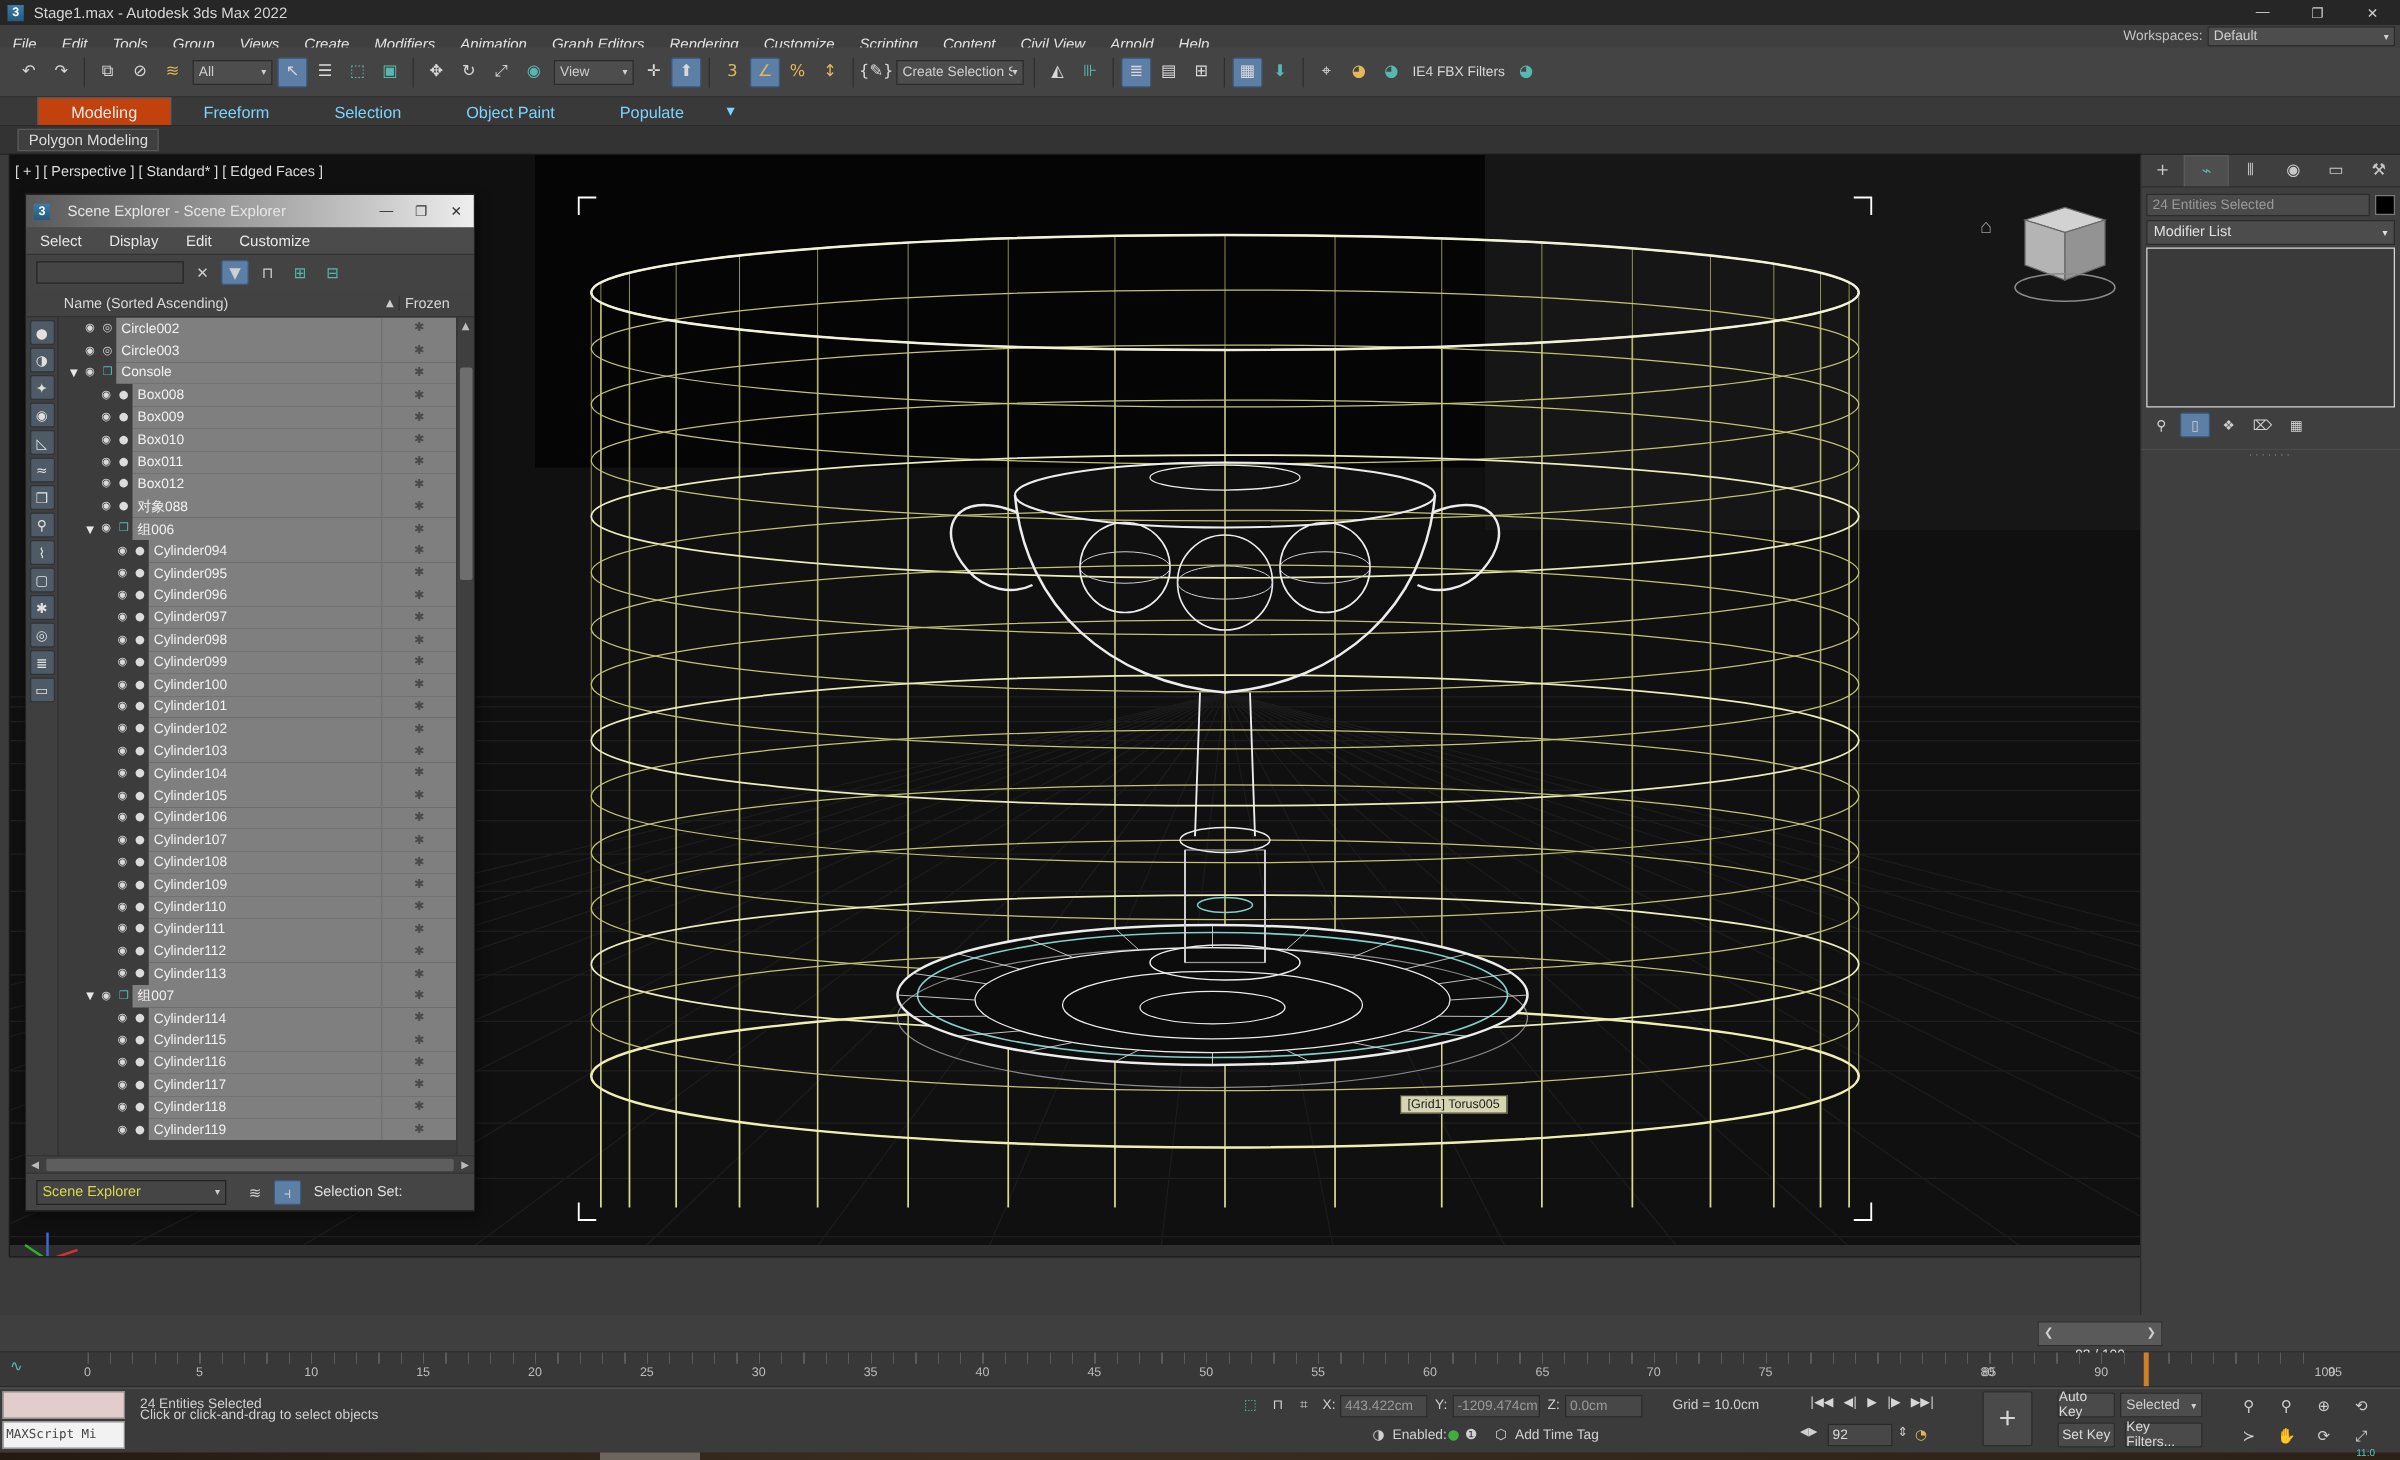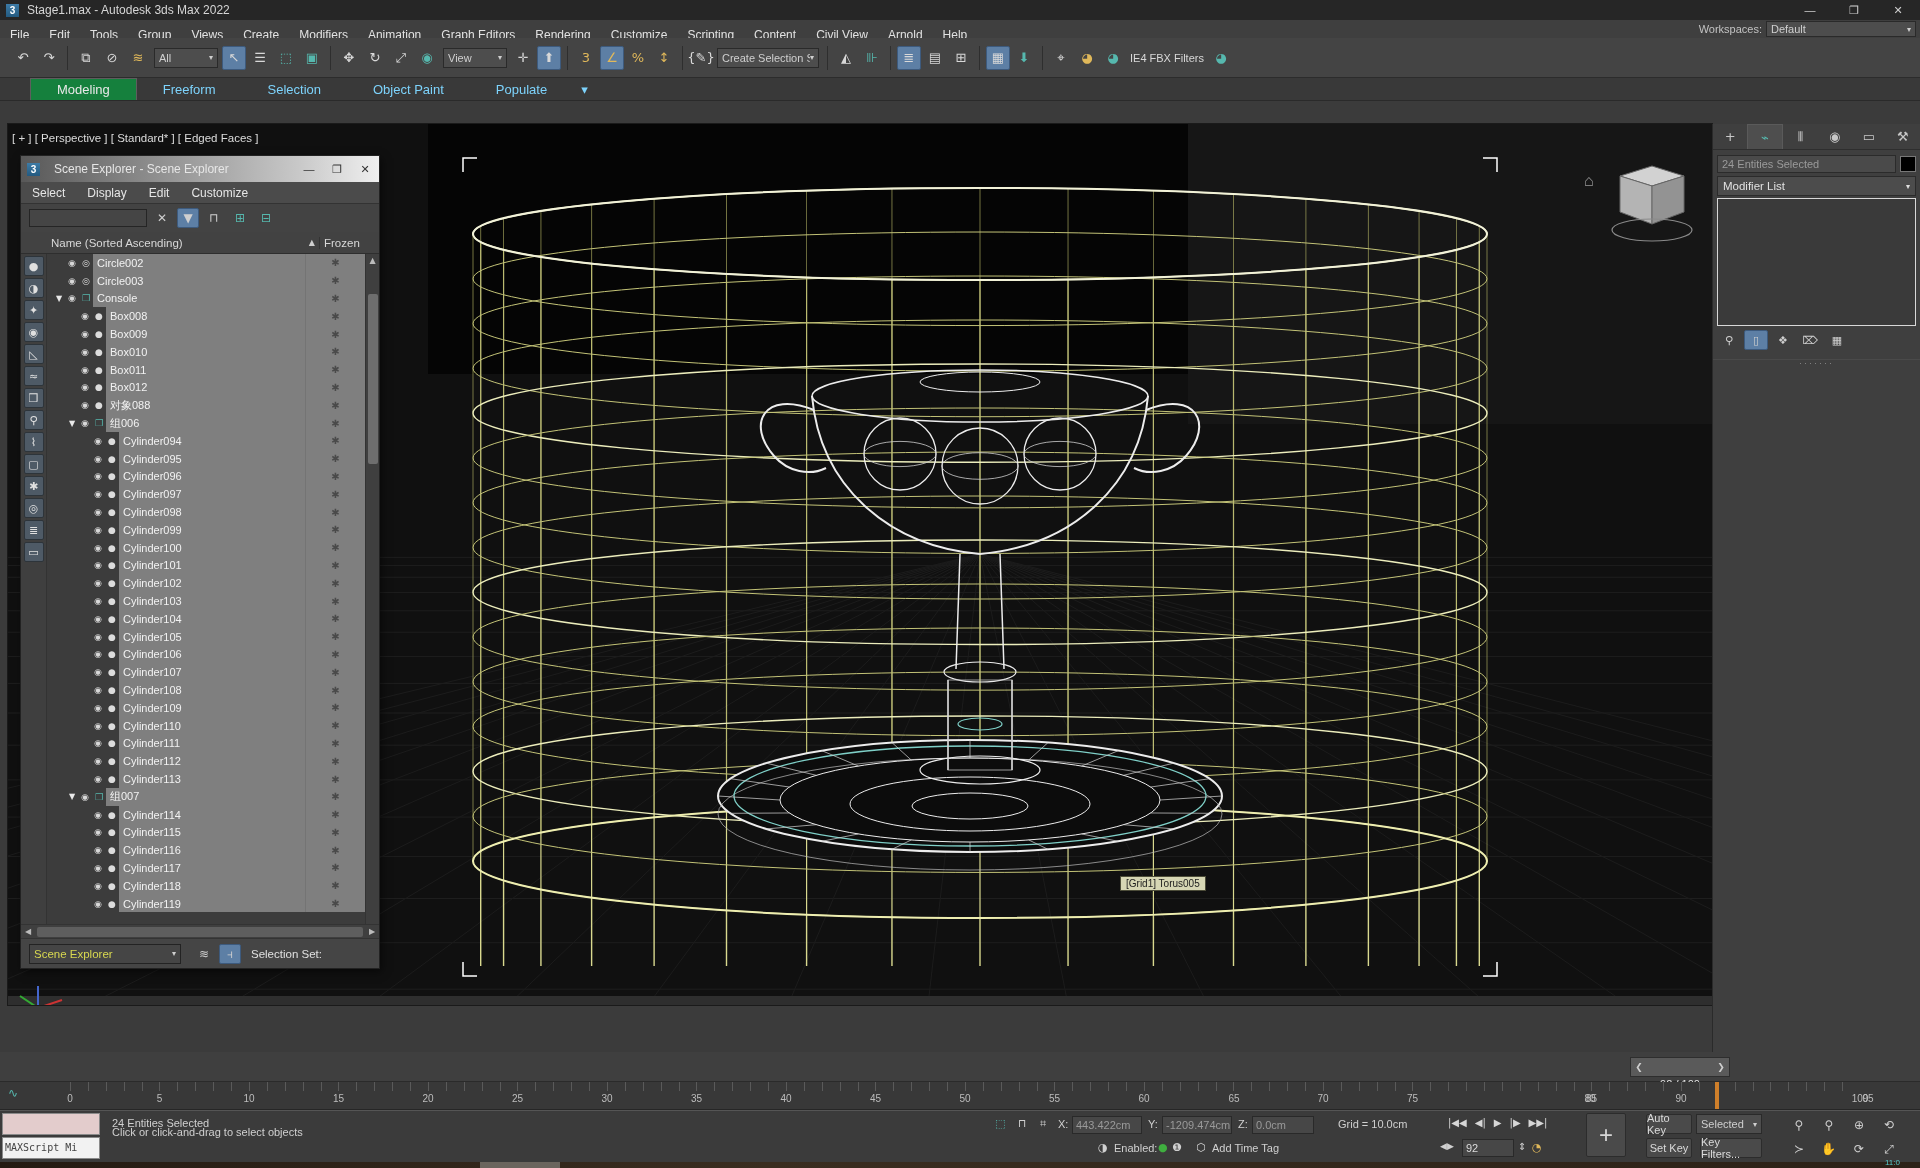--- a/index.html
+++ b/index.html
@@ -10,42 +10,42 @@
 
   
   #titlebar { position:absolute; left:0; top:0; width:1920px; height:20px; background:#262626;
               display:flex; align-items:center; color:#d6d6d6; font-size:12px; }
   #appicon { width:13px; height:13px; margin:0 8px 0 6px; background:linear-gradient(#3d7ba6,#235a80);
              color:#fff; font-size:10px; font-weight:bold; display:flex; align-items:center; justify-content:center; }
   .winbtns { position:absolute; right:0; top:0; height:20px; display:flex; }
   .winbtn { width:44px; height:20px; display:flex; align-items:center; justify-content:center;
             color:#cfcfcf; font-size:11px; }
   #menubar { position:absolute; left:0; top:20px; width:1920px; height:31px; background:#3f3f3f;
-             border-bottom:1px solid #2e2e2e; display:flex; align-items:center; }
+             border-bottom:1px solid #2e2e2e; display:flex; align-items:center;font-style:italic; }
   .menu-item { color:#e2e2e2; font-size:12px; padding:0 10px; height:18px; display:flex; align-items:center; }
   #workspaces { position:absolute; right:4px; top:20px; height:18px; display:flex; align-items:center; gap:4px; }
   #workspaces .lbl { color:#c2c2c2; font-size:11px; }
   .ddbox { background:#4d4d4d; border:1px solid #2a2a2a; color:#cfcfcf; font-size:11px;
            display:flex; align-items:center; justify-content:space-between; padding:0 4px; height:16px; }
 
   
   #toolbar { position:absolute; left:0; top:38px; width:1920px; height:40px; background:#444444;
              border-bottom:1px solid #2c2c2c; display:flex; align-items:center; padding-left:10px; }
   .tbtn { width:24px; height:24px; margin:0 1px; display:flex; align-items:center; justify-content:center;
           color:#d8d8d8; font-size:13px; border-radius:2px; }
   .tbtn.hl { background:#5d7fa5; border:1px solid #3d5a7d; }
   .tsep { width:1px; height:24px; background:#2e2e2e; margin:0 5px; }
   .tdd { height:20px; margin:0 3px; }
   .ttext { color:#d8d8d8; font-size:11px; margin:0 4px; }
 
   
   #ribbontabs { position:absolute; left:0; top:78px; width:1920px; height:23px; background:#393939;
                 border-bottom:1px solid #2a2a2a; display:flex; align-items:flex-end; padding-left:30px; }
   .rtab { font-size:13px; color:#7dd3fc; padding:3px 26px; }
-  .rtab.active { background:#15803d; color:#e8e8e8; border:1px solid #5e5e5e; border-bottom:none; }
+  .rtab.active { background:#c2410c; color:#e8e8e8; border:1px solid #5e5e5e; border-bottom:none; }
   #ribbonbar { position:absolute; left:0; top:101px; width:1920px; height:23px; background:#333333;
                border-bottom:1px solid #262626; display:flex; align-items:center; }
   #polymod { margin-left:14px; background:#3f3f3f; border:1px solid #5a5a5a; color:#dcdcdc;
              font-size:12px; padding:1px 8px; }
 
   
   #viewport { position:absolute; left:8px; top:124px; width:1704px; height:881px; background:#101010;
               outline:1px solid #1a1a1a; overflow:hidden; }
   #vplabel { position:absolute; left:4px; top:8px; color:#dcdcdc; font-size:11.5px; z-index:5; }
   #tooltip { position:absolute; left:1112px; top:752px; background:#d6d6b4; border:1px solid #4c4c38;
@@ -244,20 +244,23 @@
     </div>
 
   <div id="ribbontabs">
       <span class="rtab active">Modeling</span>
       <span class="rtab">Freeform</span>
       <span class="rtab">Selection</span>
       <span class="rtab">Object Paint</span>
       <span class="rtab">Populate</span>
       <span class="rtab ic" style="padding: 3px 8px;">▾</span>
     </div>
+  <div id="ribbonbar">
+    <div id="polymod">Polygon Modeling</div>
+  </div>
 
   <div id="viewport">
     <svg id="scene" width="1704" height="881" viewBox="0 0 1704 881">
         <rect x="0" y="0" width="1704" height="881" fill="#101010"></rect>
         <rect x="420" y="0" width="760" height="250" fill="#050505"></rect>
         <rect x="1180" y="0" width="524" height="300" fill="#161616"></rect>
         <line x1="0" y1="433.4" x2="1704" y2="433.4" stroke="#1e1e1e" stroke-width="1"></line>
         <line x1="0" y1="441.4361912474505" x2="1704" y2="441.4361912474505" stroke="#1e1e1e" stroke-width="1"></line>
         <line x1="0" y1="453.25097198093874" x2="1704" y2="453.25097198093874" stroke="#1e1e1e" stroke-width="1"></line>
         <line x1="0" y1="468.46660889654817" x2="1704" y2="468.46660889654817" stroke="#1e1e1e" stroke-width="1"></line>

